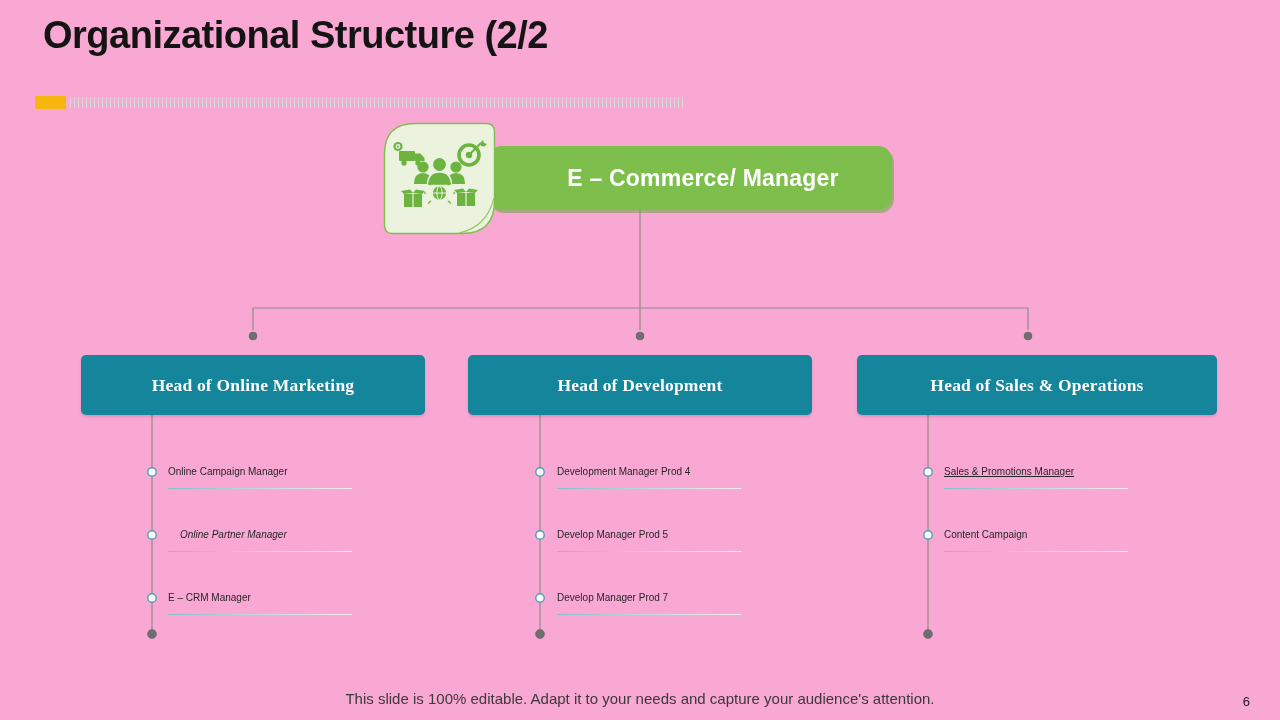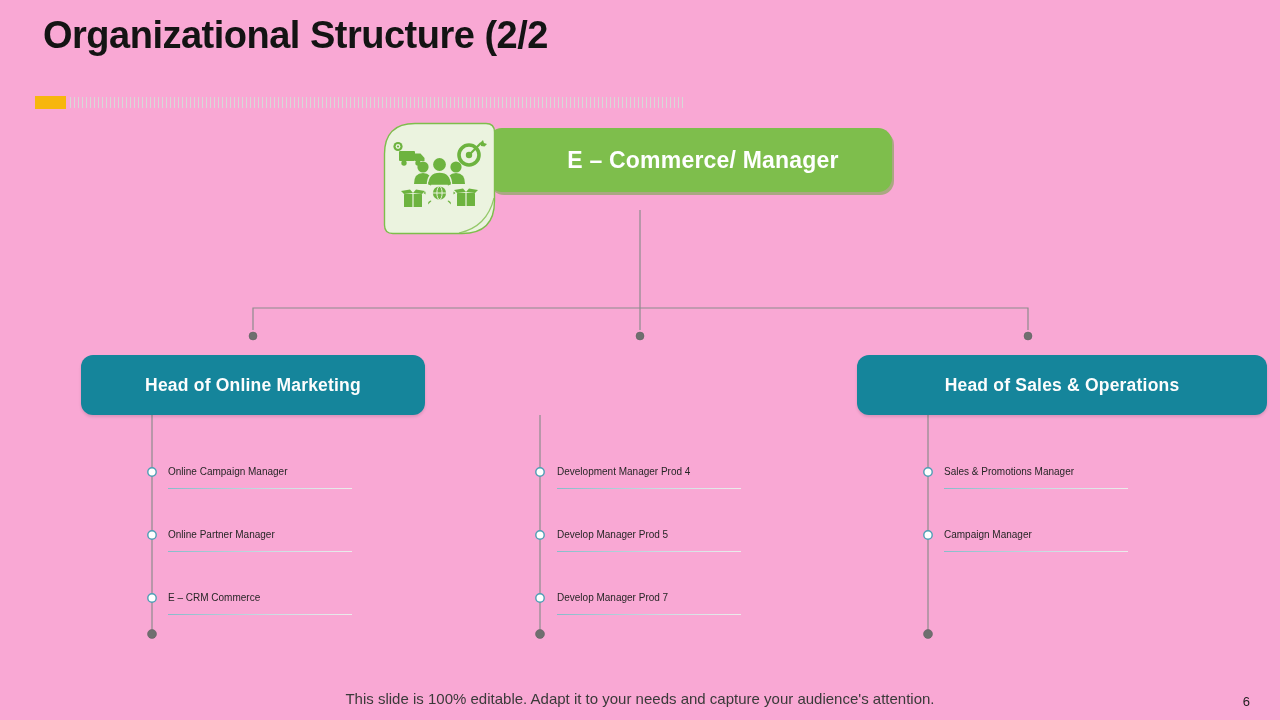--- a/index.html
+++ b/index.html
@@ -19,44 +19,45 @@
     position: absolute; left: 35px; top: 96px; width: 31px; height: 13px;
     background: var(--accent_yellow, #f7b60d);
   }
   .tick-line {
     position: absolute; left: 70px; top: 97px; width: 614px; height: 11px;
     background: repeating-linear-gradient(90deg, #d8d8d8 0 1px, transparent 1px 4px);
   }
 
   
   .root-bar {
-    position: absolute; left: 488px; top: 128px; width: 404px; height: 64px;
+    position: absolute; left: 488px; top: 146px; width: 404px; height: 64px;
     background: var(--green, #7ebe4c); border-radius: 14px;
     box-shadow: 2px 3px 0 rgba(105, 168, 62, 0.55);
     display: flex; align-items: center; justify-content: center;
     z-index: 2;
   }
   .root-bar .root-label {
     color: #ffffff; font-size: 23px; font-weight: 700; letter-spacing: 0.2px;
     padding-left: 26px;
   }
   .icon-tile { position: absolute; left: 383px; top: 122px; width: 113px; height: 113px; z-index: 3; }
 
   
   .branch-box {
     position: absolute; top: 355px; height: 60px;
-    background: var(--teal, #15859b); border-radius: 12px;
+    background: var(--teal, #15859b); border-radius: 5px;
     box-shadow: 0 2px 3px rgba(0,0,0,0.12);
     display: flex; align-items: center; justify-content: center;
     z-index: 2;
+    font-family: Liberation Serif, serif;
   }
   .branch-box .branch-label { color: #fdfdfd; font-size: 17.5px; font-weight: 600; letter-spacing: 0.2px; }
   .box-1 { left: 81px;  width: 344px; }
   .box-2 { left: 468px; width: 344px; }
-  .box-3 { left: 857px; width: 410px; }
+  .box-3 { left: 857px; width: 360px; }
 
   
   .connectors { position: absolute; left: 0; top: 0; width: 1280px; height: 720px; z-index: 1; pointer-events: none; }
 
   
   .sub-label {
     position: absolute; height: 20px; line-height: 20px;
     font-size: 10px; color: #262626; white-space: nowrap; z-index: 2;
   }
   .sub-underline {
@@ -162,39 +163,42 @@
     </svg>
   </div>
 
   <div class="root-bar">
     <span class="root-label">E – Commerce/ Manager</span>
   </div>
 
   <div class="branch-box box-1">
     <span class="branch-label">Head of Online Marketing</span>
   </div>
+  <div class="branch-box box-2">
+    <span class="branch-label">Head of Development</span>
+  </div>
   <div class="branch-box box-3">
     <span class="branch-label">Head of Sales &amp; Operations</span>
   </div>
 
   <div class="sub-label" style="left:168px; top:462px;">Online Campaign Manager</div>
   <div class="sub-underline" style="left:168px; top:488px;"></div>
-  <div class="sub-label" style="left:168px; top:525px;">Online Partner Manager</div>
+  <div class="sub-label" style="left:180px; top:525px;font-style:italic;">Online Partner Manager</div>
   <div class="sub-underline" style="left:168px; top:551px;"></div>
-  <div class="sub-label" style="left:168px; top:588px;">E – CRM Commerce</div>
+  <div class="sub-label" style="left:168px; top:588px;">E – CRM Manager</div>
   <div class="sub-underline" style="left:168px; top:614px;"></div>
 
   <div class="sub-label" style="left:557px; top:462px;">Development Manager Prod 4</div>
   <div class="sub-underline" style="left:557px; top:488px;"></div>
   <div class="sub-label" style="left:557px; top:525px;">Develop Manager Prod 5</div>
   <div class="sub-underline" style="left:557px; top:551px;"></div>
   <div class="sub-label" style="left:557px; top:588px;">Develop Manager Prod 7</div>
   <div class="sub-underline" style="left:557px; top:614px;"></div>
 
-  <div class="sub-label" style="left:944px; top:462px;">Sales &amp; Promotions Manager</div>
+  <div class="sub-label" style="left:944px; top:462px;text-decoration:underline;">Sales &amp; Promotions Manager</div>
   <div class="sub-underline" style="left:944px; top:488px;"></div>
-  <div class="sub-label" style="left:944px; top:525px;">Campaign Manager</div>
+  <div class="sub-label" style="left:944px; top:525px;">Content Campaign</div>
   <div class="sub-underline" style="left:944px; top:551px;"></div>
 
   <div class="footer-note">This slide is 100% editable. Adapt it to your needs and capture your audience's attention.</div>
   <div class="page-number">6</div>
 
 </div>
 
 </body></html>

